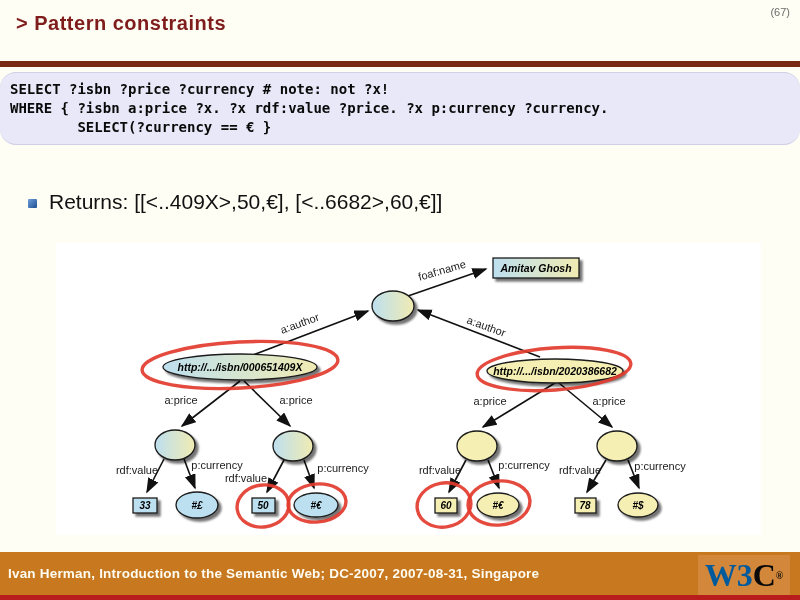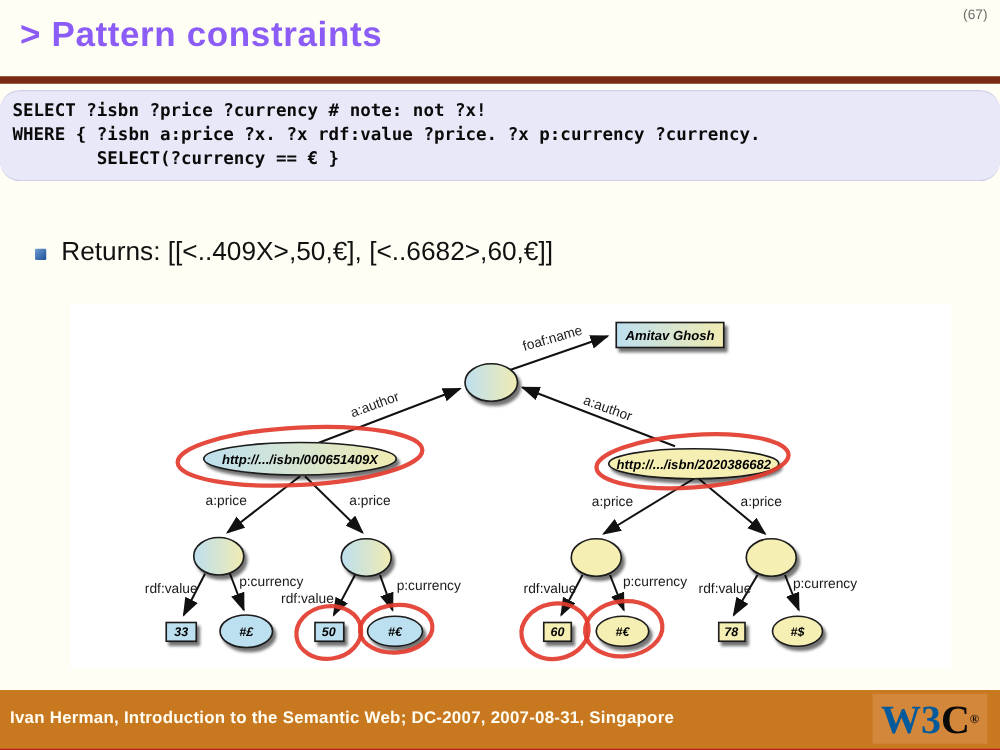--- a/index.html
+++ b/index.html
@@ -1,22 +1,22 @@
 <!DOCTYPE html>
 <html><head>
 <meta charset="utf-8">
 <style>
   html,body{margin:0;padding:0;}
   body{width:800px;height:600px;position:relative;overflow:hidden;
        background:#FFFEF4;font-family:"Liberation Sans",sans-serif;}
 
   
   .page-num{position:absolute;top:6px;right:10px;font-size:11px;color:#6b6b6b;}
-  .slide-title{position:absolute;top:12px;left:16px;font-size:28px;font-weight:bold;
-               color:#8b5cf6;letter-spacing:0.5px;}
+  .slide-title{position:absolute;top:12px;left:16px;font-size:20px;font-weight:bold;
+               color:#7f1d1d;letter-spacing:0.5px;}
   .title-bar{position:absolute;top:61px;left:0;width:800px;height:6px;background:#7A2A12;}
 
   
   .code-block{position:absolute;top:72px;left:0;width:800px;height:73px;
               background:#E8E8F8;border-top:1px solid #cfcfe6;border-bottom:1px solid #cfcfe6;
               box-sizing:border-box;padding:7px 0 0 10px;border-radius:16px;}
   .code-line{font-family:"DejaVu Sans Mono","Liberation Mono",monospace;
              font-weight:bold;font-size:14px;line-height:19px;color:#0a0a0a;white-space:pre;}
 
   
@@ -31,21 +31,21 @@
   svg text{font-family:"Liberation Sans",sans-serif;}
   .edge-label{font-size:11px;fill:#1a1a1a;}
   .node-text{font-size:10.5px;font-weight:bold;font-style:italic;fill:#000;}
   .leaf-text{font-size:10px;font-weight:bold;font-style:italic;fill:#000;}
   .edge{stroke:#111;stroke-width:1.6;fill:none;}
   .red-pen{stroke:#E23B2E;stroke-width:3.4;fill:none;stroke-linecap:round;opacity:0.92;}
   .node-shape{stroke:#1a1a1a;stroke-width:1.3;}
 
   
   .footer{position:absolute;top:552px;left:0;width:800px;height:48px;
-          background:#C8781F;border-bottom:1px solid #b91c1c;box-sizing:border-box;}
+          background:#C8781F;border-bottom:5px solid #b91c1c;box-sizing:border-box;}
   .footer-text{position:absolute;left:8px;top:14px;font-size:13.5px;font-weight:bold;
                color:#FFFDF2;letter-spacing:0.2px;}
   .w3c-logo{position:absolute;right:10px;top:3px;width:92px;height:40px;
             background:#D2873B;display:flex;align-items:center;justify-content:center;
             font-family:"Liberation Serif",serif;font-weight:bold;}
   .w3c-w3{color:#005A9C;font-size:32px;line-height:1;}
   .w3c-c{color:#0a0a0a;font-size:32px;line-height:1;}
   .w3c-reg{color:#0a0a0a;font-size:10px;vertical-align:18px;}
 </style>
 </head>

